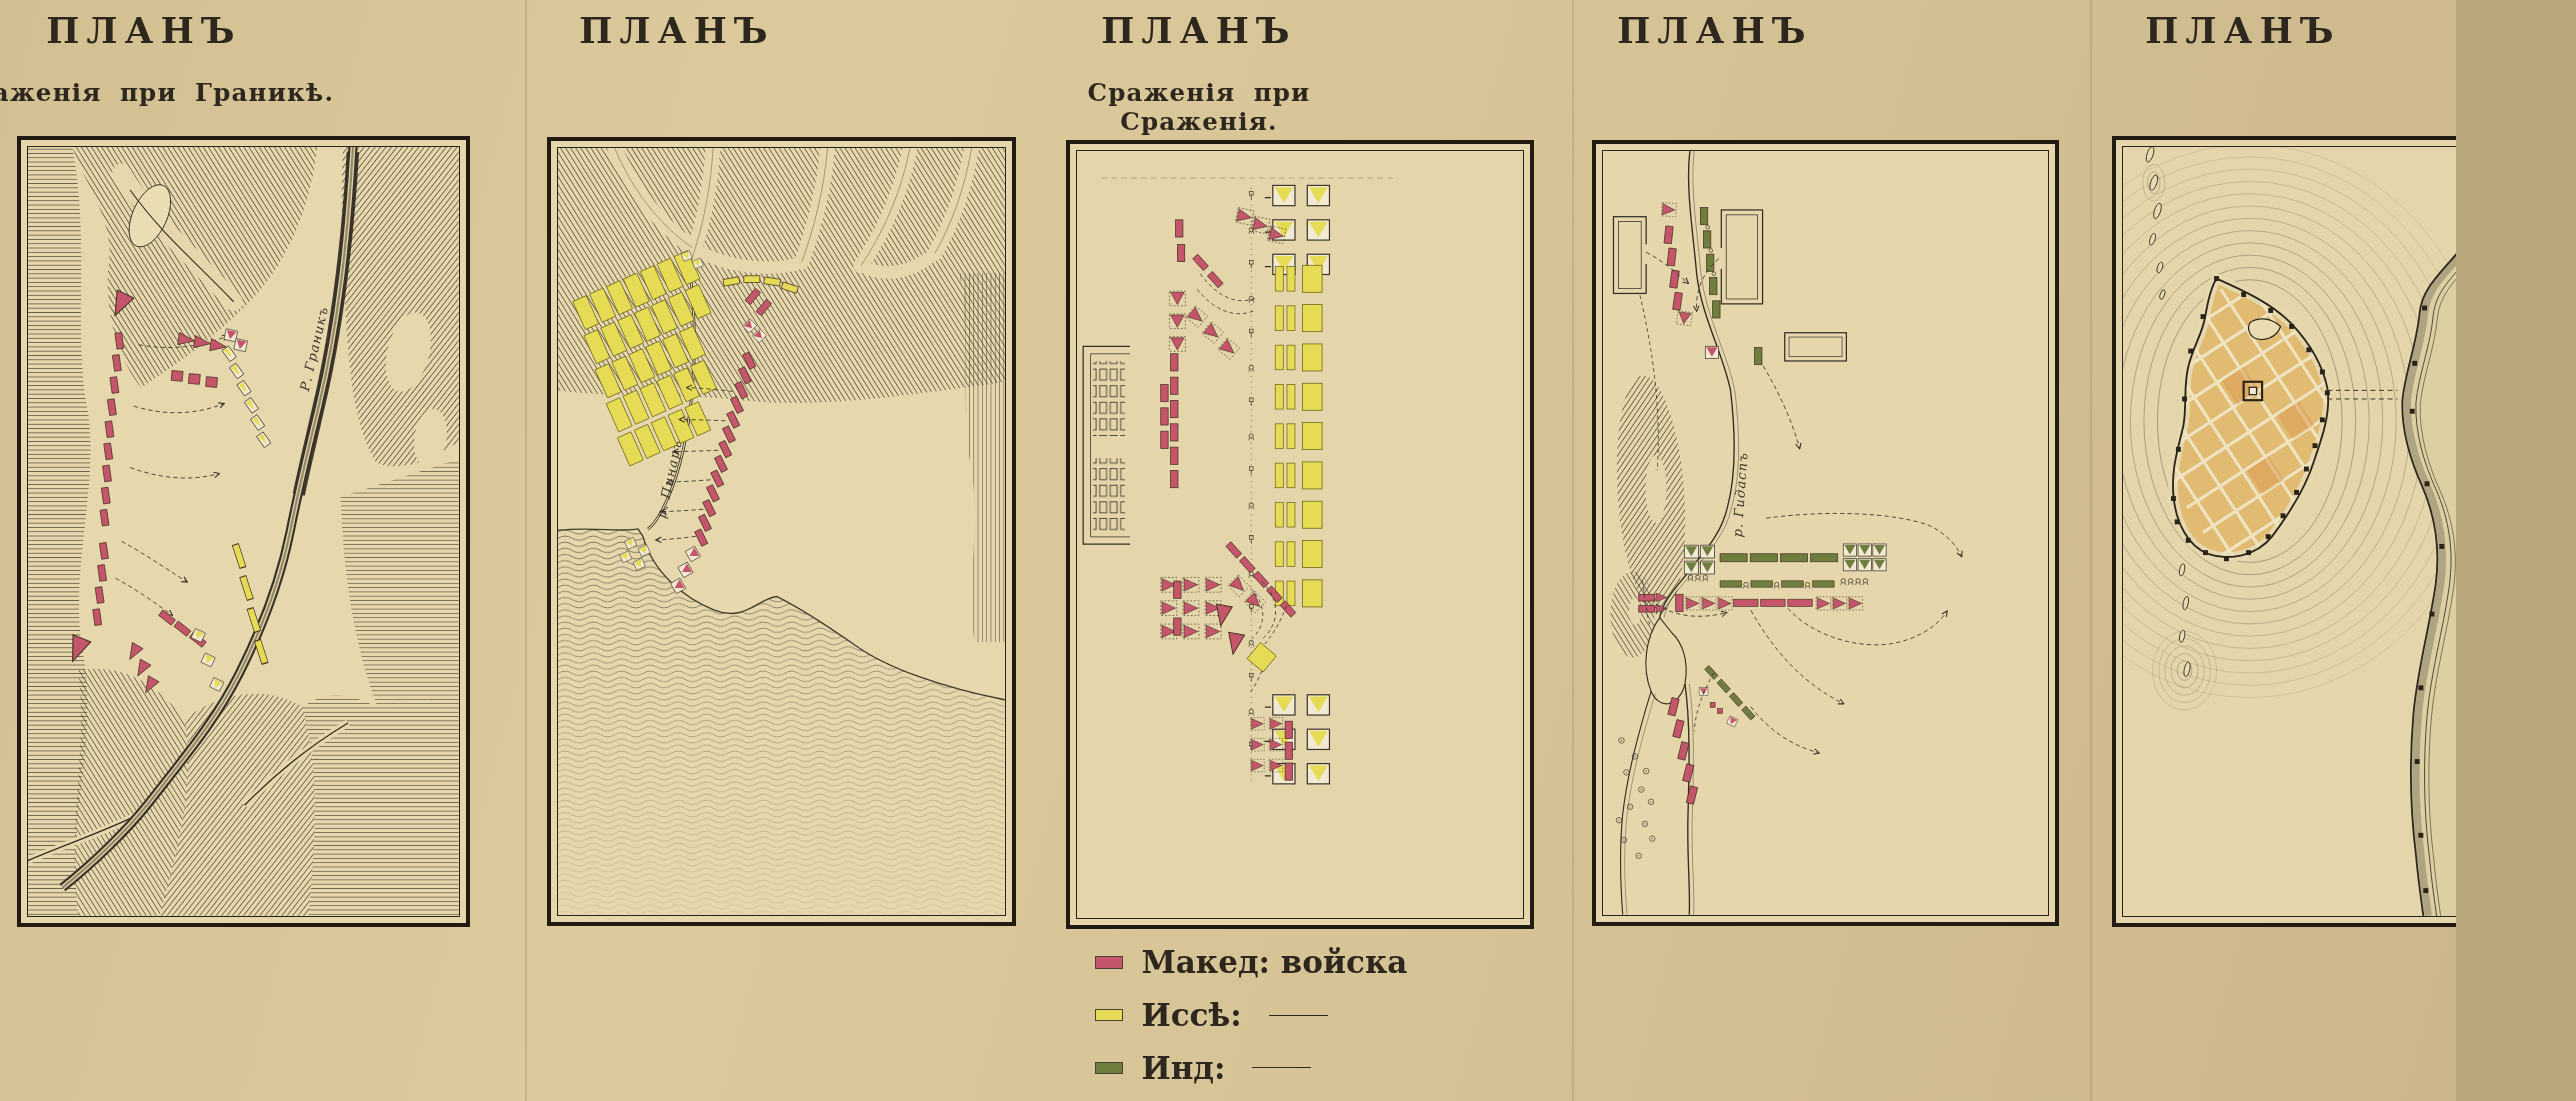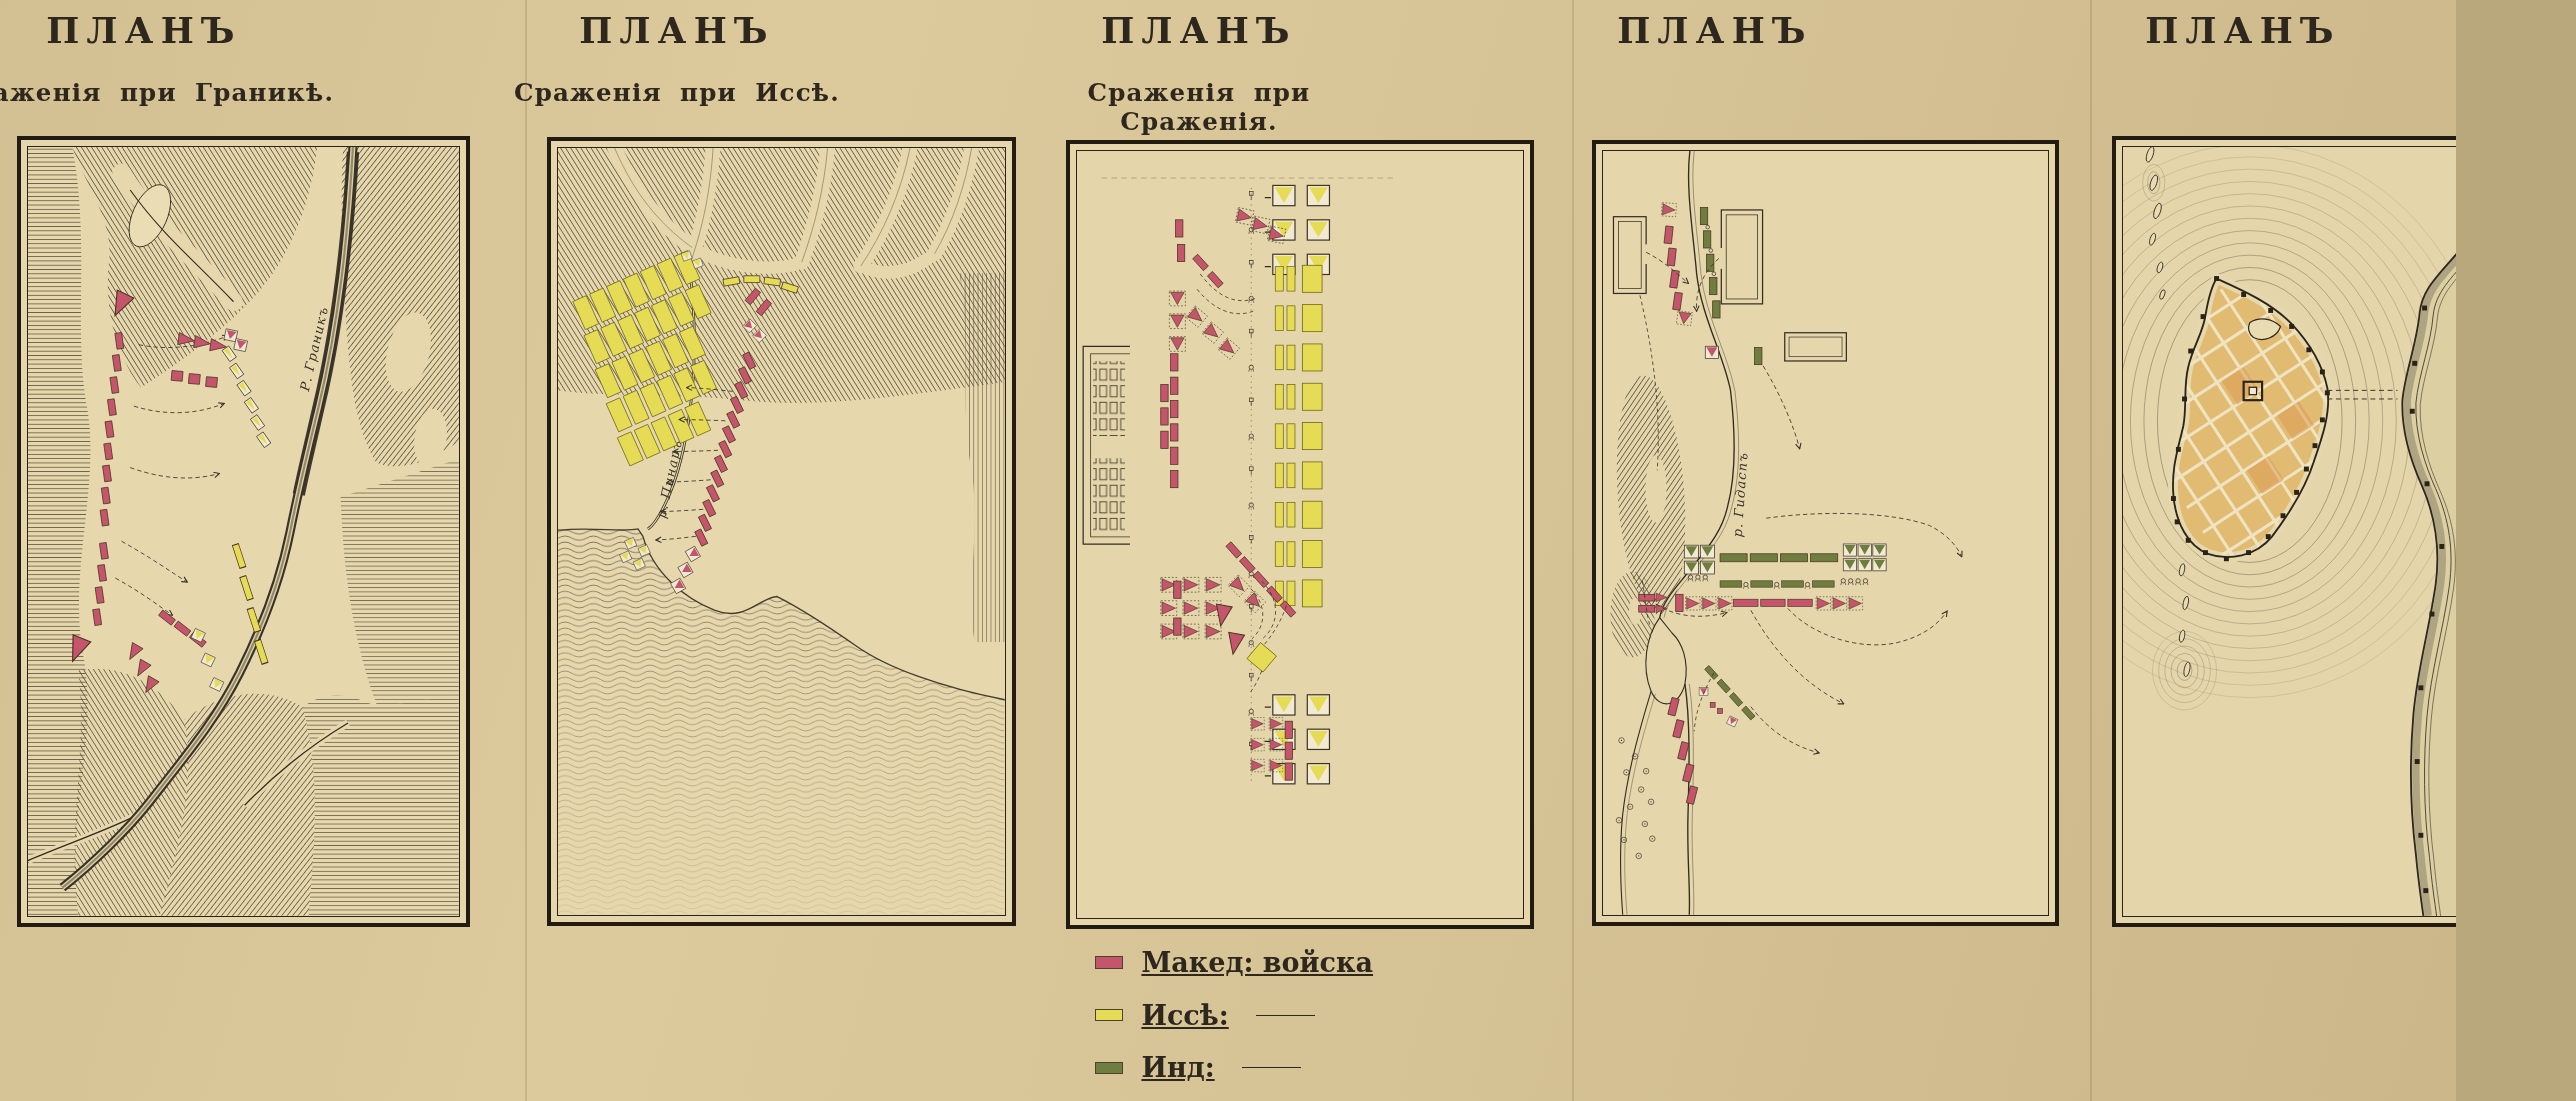--- a/index.html
+++ b/index.html
@@ -12,21 +12,21 @@
   .panel{position:absolute;box-sizing:border-box;background:#e5d7ab;border:4.9px solid #211b12;}
   .pinner{position:absolute;inset:6.1px;border:1.2px solid #2a2318;}
   .pinner svg{position:absolute;inset:0;width:100%;height:100%;}
   .riv{font-size:21px;font-style:italic;fill:#3a332a;letter-spacing:2px;}
   .thin{fill:none;stroke:#332c22;}
   .dsh{fill:none;stroke:#3a332a;stroke-width:1.4;stroke-dasharray:7 5;marker-end:url(#mArr);}
   .dshp{fill:none;stroke:#3a332a;stroke-width:1.3;stroke-dasharray:6 5;}
   .legend{position:absolute;left:1095px;top:955px;}
   .lg-row{display:flex;align-items:center;height:14.7px;margin-bottom:38px;}
   .lg-swatch{display:inline-block;width:26px;height:10.4px;border:1.2px solid #4a4232;margin-right:18.4px;}
-  .lg-label{font-size:27px;font-weight:700;color:#2e271d;white-space:nowrap;text-decoration:underline;}
+  .lg-label{font-size:31px;font-weight:700;color:#2e271d;white-space:nowrap;}
   .lg-rule{display:inline-block;width:59px;border-top:1.5px solid #2e271d;margin-left:27px;}
 </style>
 </head>
 <body>
 
 <svg width="0" height="0" style="position:absolute" aria-hidden="true">
 <defs>
   <pattern id="pHH" width="8" height="7" patternUnits="userSpaceOnUse">
         <path d="M0,3.5H8" stroke="#453e31" stroke-width="1.3"></path>
       </pattern>
@@ -107,21 +107,20 @@
   <div class="crease" style="left:525px"></div>
   <div class="crease" style="left:1572px"></div>
   <div class="crease" style="left:2090px"></div>
 
   <div class="tblock" style="left:-52px">
     <div class="pt-main">ПЛАНЪ</div>
     <div class="pt-sub">Сраженія при Граникѣ.</div>
   </div>
   <div class="tblock" style="left:481px">
     <div class="pt-main">ПЛАНЪ</div>
-    <div class="pt-sub">Сраженія при Иссѣ.</div>
   </div>
   <div class="tblock" style="left:1003px">
     <div class="pt-main">ПЛАНЪ</div>
     <div class="pt-sub">Сраженія при Сраженія.</div>
   </div>
   <div class="tblock" style="left:1519px">
     <div class="pt-main">ПЛАНЪ</div>
   </div>
   <div class="tblock" style="left:2047px">
     <div class="pt-main">ПЛАНЪ</div>

